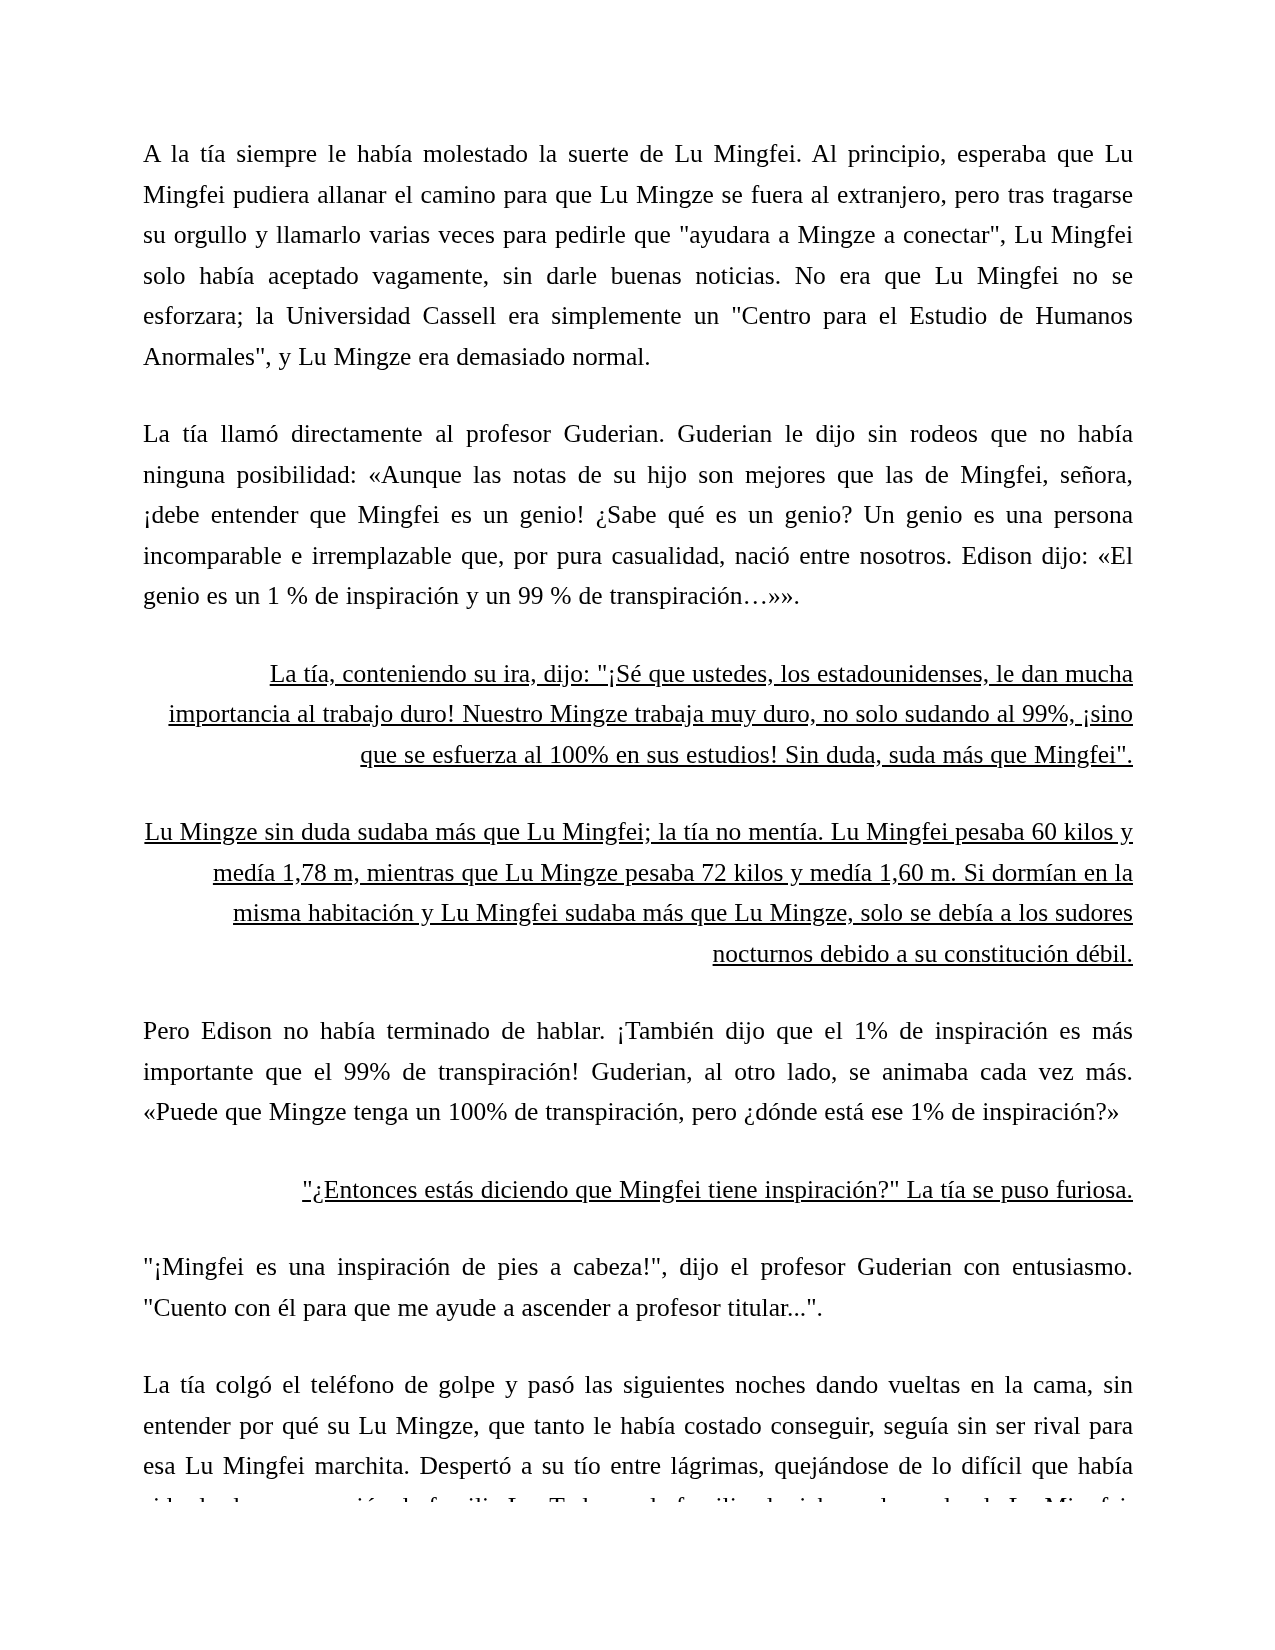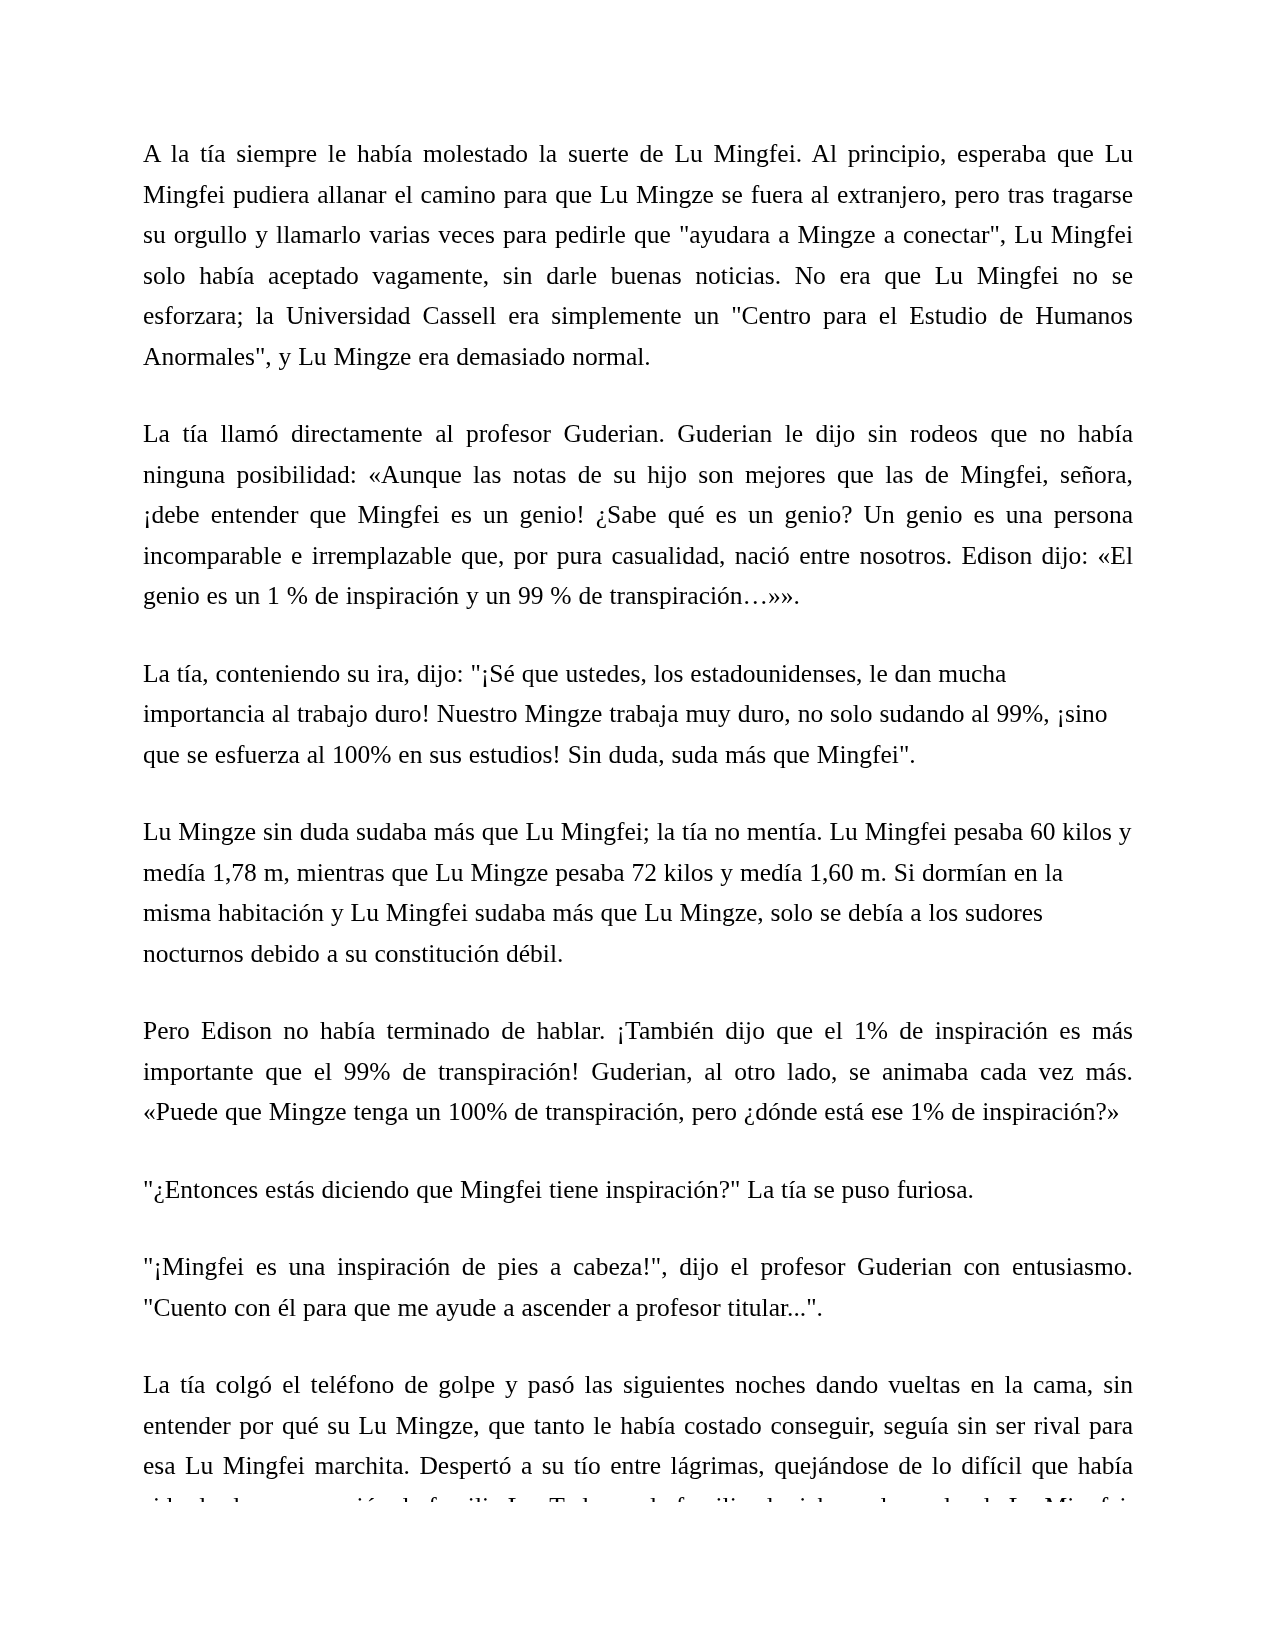--- a/index.html
+++ b/index.html
@@ -29,21 +29,22 @@
   p.para {
     margin: 0 0 37px 0;
     font-size: 25.5px;
     line-height: 40.5px;
     text-align: justify;
     text-justify: inter-word;
     hyphens: none;
     word-spacing: 0.02em;
   }
   p.para.flush {
-    text-align: left;
+    text-align: right;
+    text-decoration: underline;
   }
   p.para:last-child {
     margin-bottom: 16px;
   }
   .page-number {
     position: absolute;
     left: 0;
     right: 0;
     top: 1534px;
     text-align: left;

